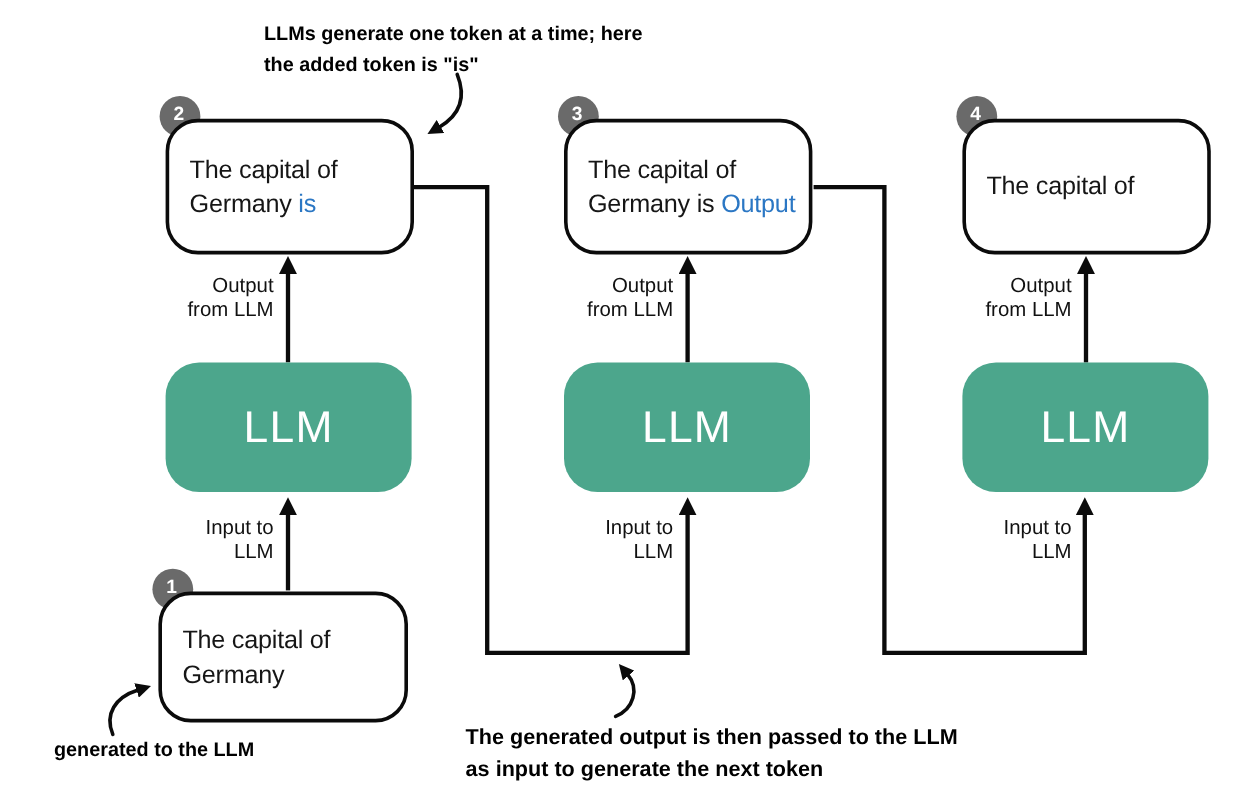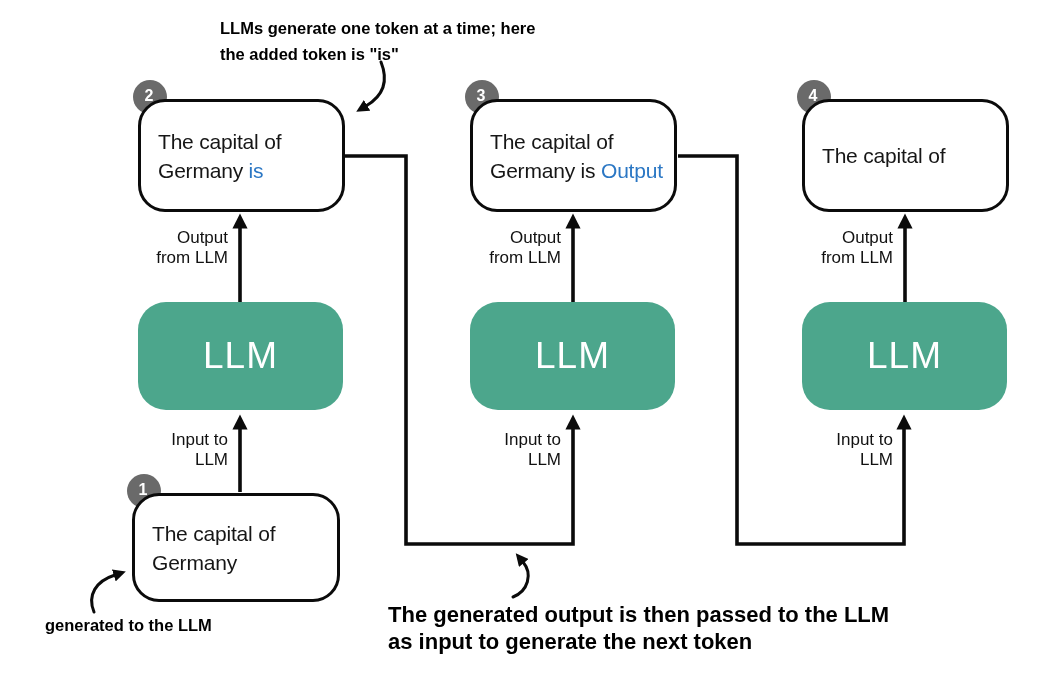--- a/index.html
+++ b/index.html
@@ -39,21 +39,21 @@
   }
 
   .arrow-label{
     position:absolute;width:110px;text-align:right;
     font-size:17px;line-height:19.5px;color:#111111;
   }
 
   .ann{position:absolute;font-weight:bold;color:#000000;}
   .ann-top{left:220px;top:15px;font-size:16.5px;line-height:26px;}
   .ann-bl{left:45px;top:611px;font-size:16.5px;line-height:28px;}
-  .ann-bm{left:388px;top:601px;font-size:22px;line-height:27px;}
+  .ann-bm{left:388px;top:601px;font-size:18px;line-height:27px;}
 </style>
 </head>
 <body>
 
 <div class="canvas">
 
   <svg class="layer" viewBox="0 0 1042 675">
     <defs>
       <marker id="ah" viewBox="0 0 10 10" refX="1" refY="5" markerWidth="4.2" markerHeight="4.2" orient="auto-start-reverse">
         <path class="ah" d="M0,0 L10,5 L0,10 Z"></path>

